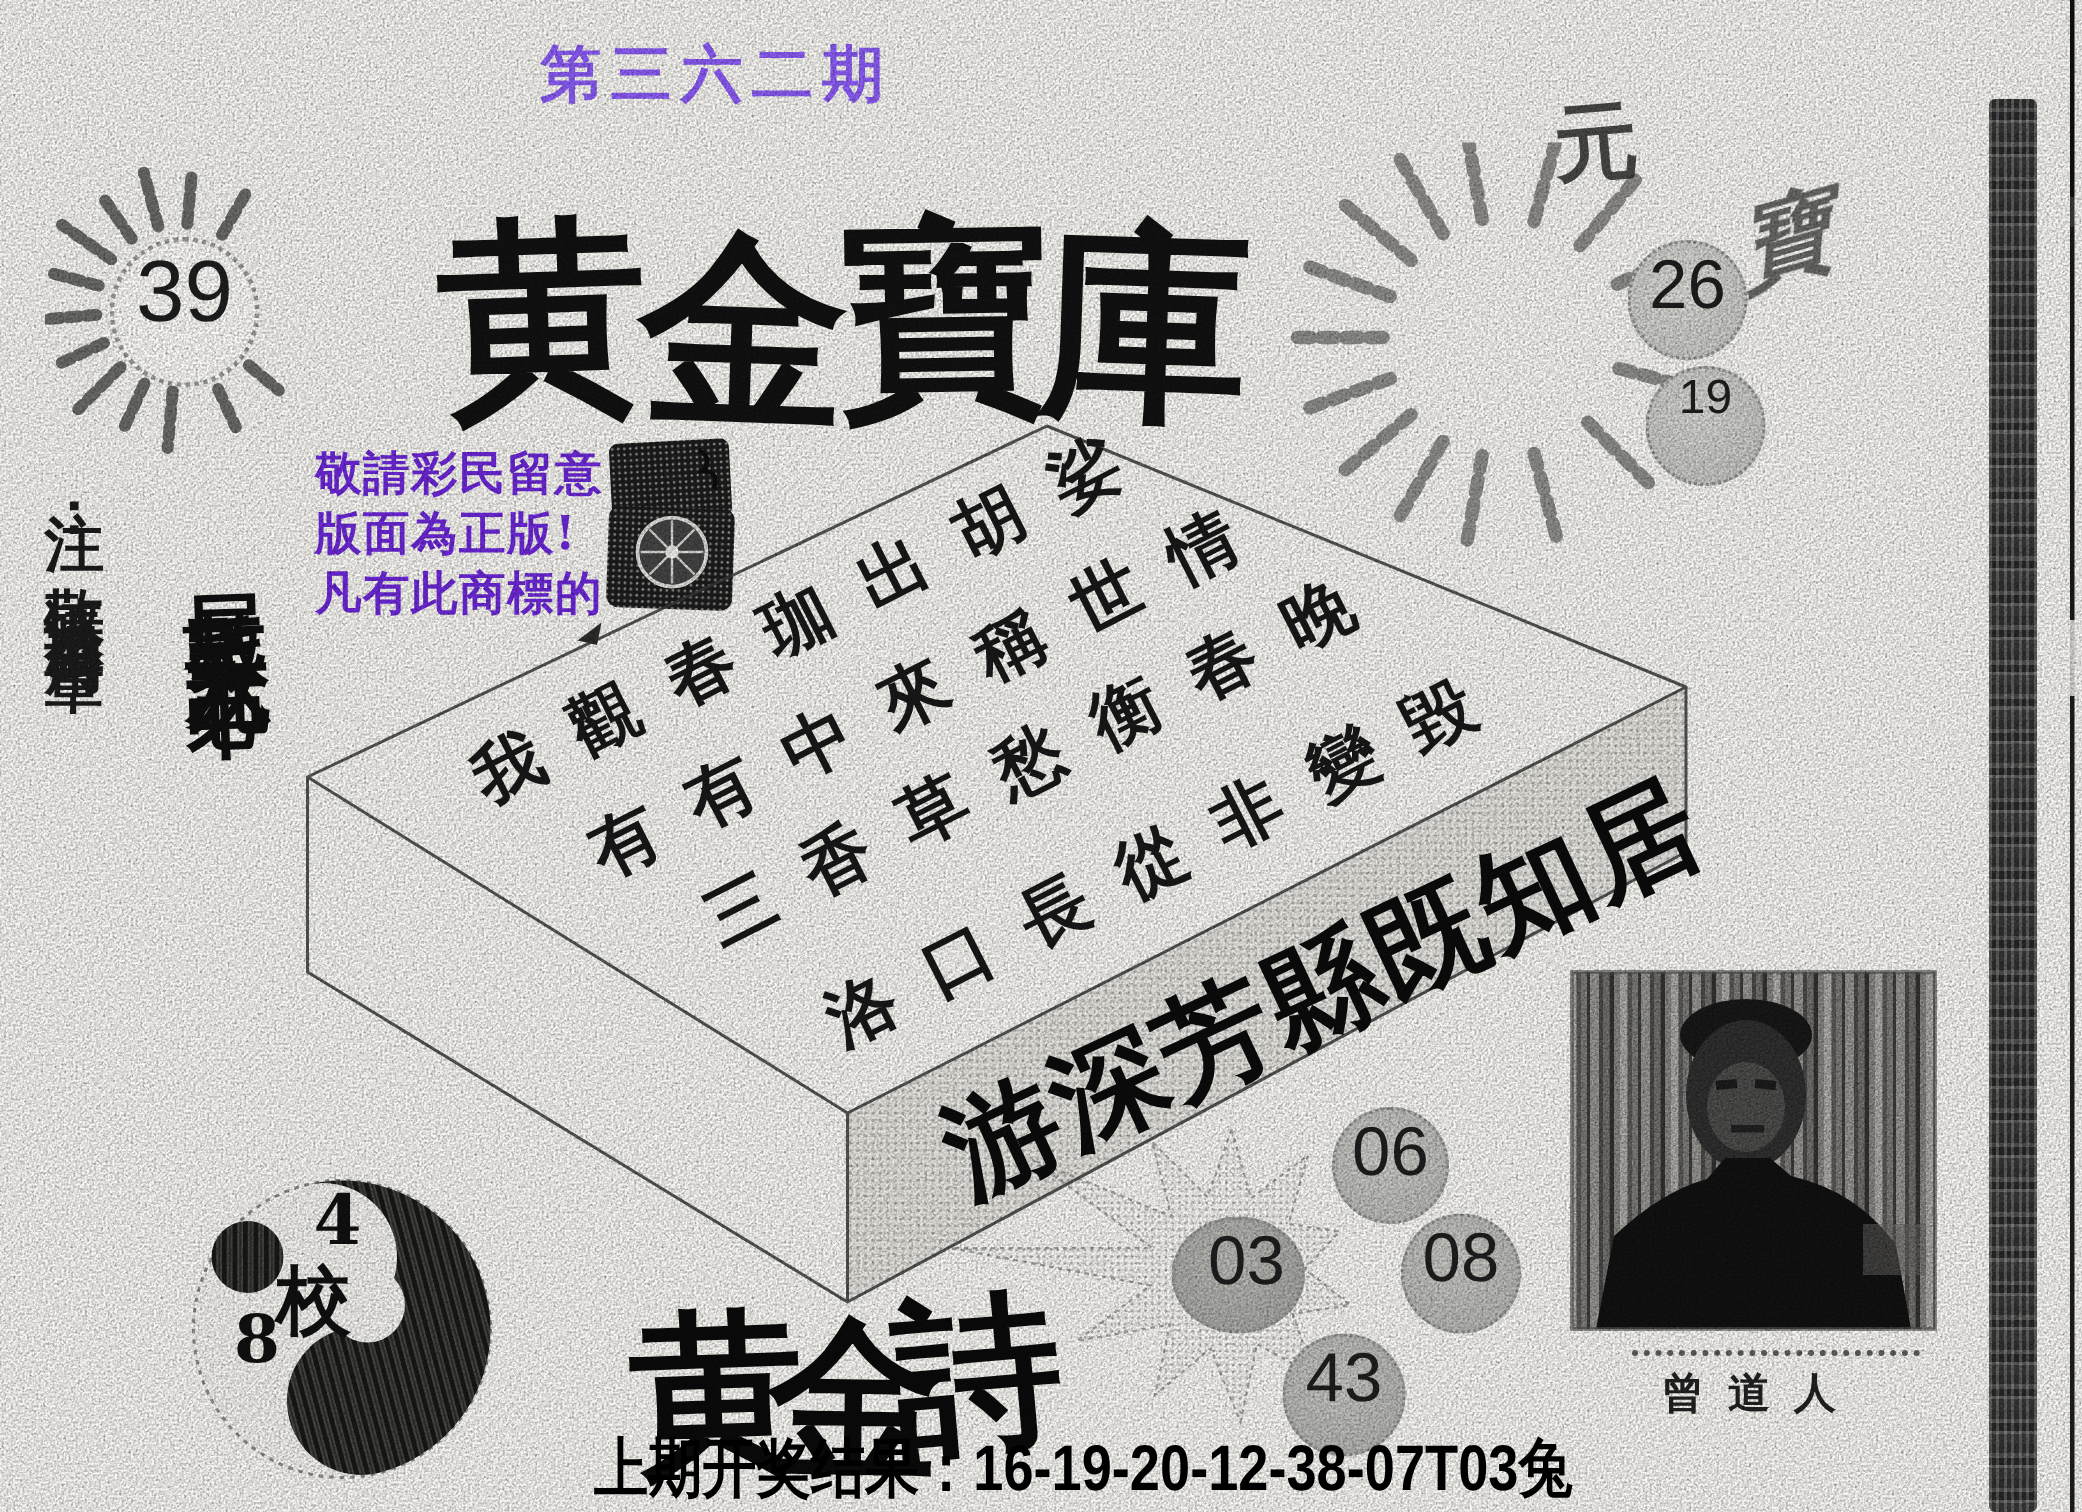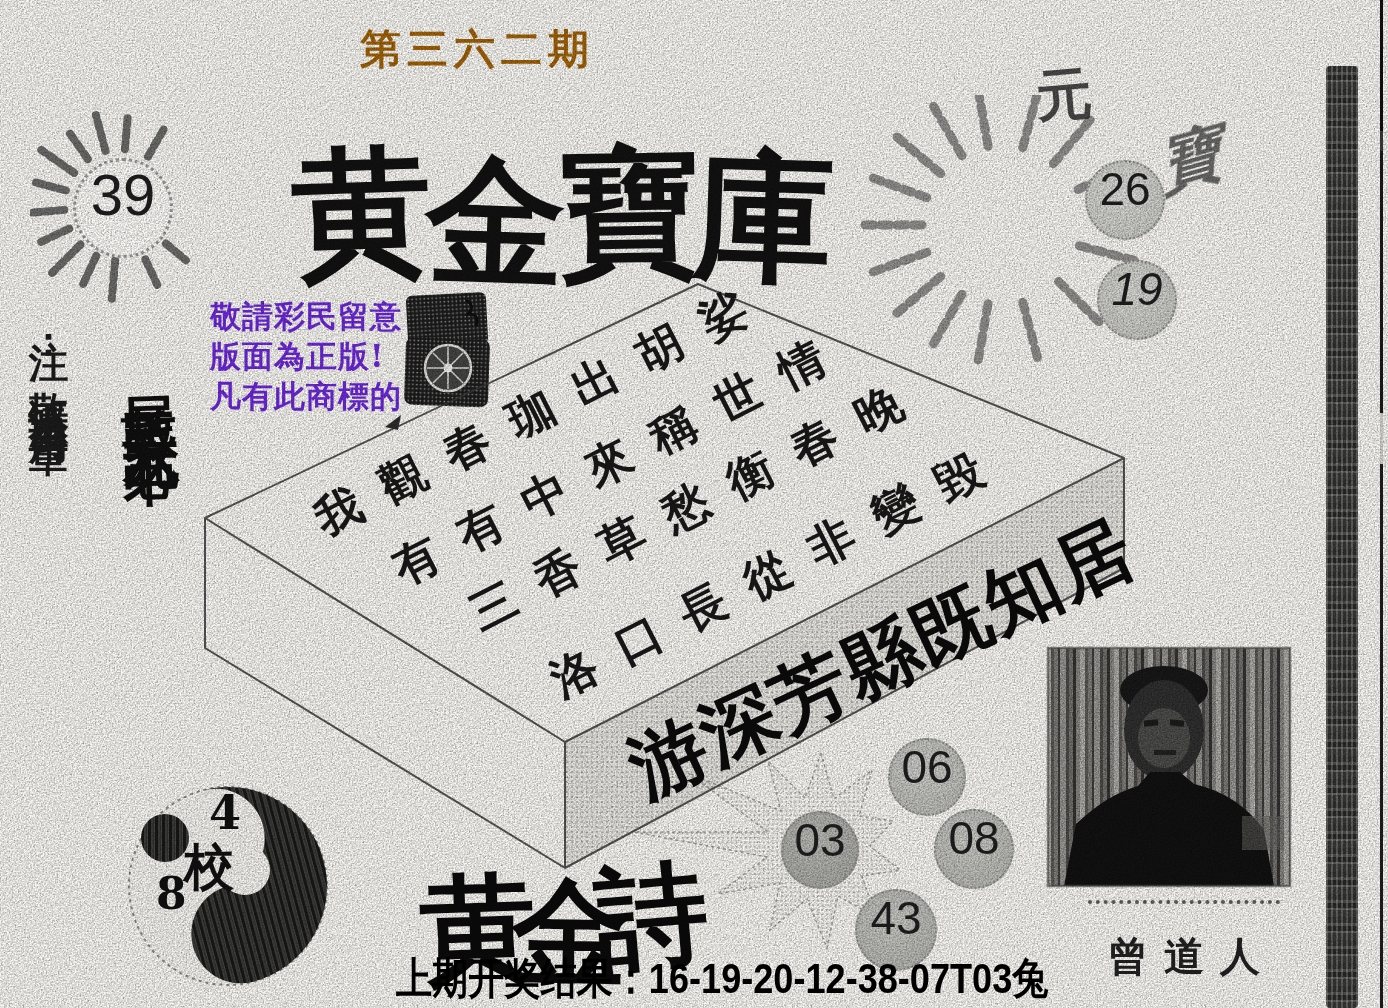--- a/index.html
+++ b/index.html
@@ -4,38 +4,38 @@
 <style>
   html,body{margin:0;padding:0;background:#888;}
   #sheet{
     position:relative;width:1388px;height:1008px;overflow:hidden;
     background:#f7f6f2;
     font-family:"DejaVu Serif","Liberation Serif",serif;
   }
   .abs{position:absolute;}
   .noint{user-select:none;}
 
-  #issue-title{left:360px;top:22px;font-size:41px;font-weight:600;letter-spacing:6px;color:#a16207;}
+  #issue-title{left:360px;top:22px;font-size:41px;font-weight:600;letter-spacing:6px;color:#8b5cf6;}
 
   
   #main-title{left:292px;top:138px;white-space:nowrap;}
   #main-title span{display:inline-block;font-size:140px;font-weight:800;color:#121212;line-height:150px;letter-spacing:-6px;}
   #mt0{transform:rotate(-2deg);}
   #mt1{transform:rotate(2deg) translateY(8px);}
   #mt2{transform:rotate(-1deg);}
   #mt3{transform:rotate(2deg) translateY(4px);}
 
   
   .numcircle{position:absolute;border-radius:50%;display:flex;justify-content:center;
     font-family:"Liberation Sans","DejaVu Sans",sans-serif;color:#1f1f1f;border:2px dotted #8f8f8f;}
   #circle-39{left:73px;top:158px;width:94px;height:94px;font-size:58px;background:#fbfaf7;border:3px dotted #9a9a9a;}
   #circle-20{left:952px;top:155px;width:76px;height:76px;font-size:46px;background:radial-gradient(circle at 45% 40%,#aeaeaa,#93938f);}
   #circle-26{left:1085px;top:160px;width:76px;height:76px;font-size:46px;background:radial-gradient(circle at 45% 40%,#dadad6,#c2c2be);}
-  #circle-19{left:1097px;top:260px;width:76px;height:76px;font-size:46px;background:radial-gradient(circle at 45% 40%,#d6d6d2,#bfbfbb);font-style:italic;}
-  #circle-03{left:781px;top:811px;width:74px;height:74px;font-size:46px;background:radial-gradient(circle at 45% 40%,#b9b9b5,#a0a09c);}
+  #circle-19{left:1097px;top:244px;width:76px;height:76px;font-size:32px;background:radial-gradient(circle at 45% 40%,#d6d6d2,#bfbfbb);}
+  #circle-03{left:781px;top:811px;width:74px;height:74px;font-size:46px;background:radial-gradient(circle at 45% 40%,#b9b9b5,#a0a09c);padding-left:11px;}
   #circle-06{left:888px;top:738px;width:74px;height:74px;font-size:46px;background:radial-gradient(circle at 45% 40%,#ccccc8,#b3b3af);}
   #circle-08{left:934px;top:809px;width:76px;height:76px;font-size:46px;background:radial-gradient(circle at 45% 40%,#c8c8c4,#b0b0ac);}
   #circle-43{left:855px;top:889px;width:78px;height:78px;font-size:46px;background:radial-gradient(circle at 45% 40%,#c6c6c2,#adada9);}
 
   #char-yuan{left:1036px;top:58px;font-size:56px;font-weight:700;color:#2b2b2b;transform:rotate(-5deg);opacity:.85;}
   #char-bao{left:1160px;top:118px;font-size:62px;font-weight:700;font-style:italic;color:#3a3a3a;
     transform:rotate(-16deg) skewX(-7deg);opacity:.75;filter:blur(.4px);}
 
   #notice{left:210px;top:296px;font-size:31px;font-weight:700;line-height:40px;letter-spacing:1px;color:#6d28d9;}
 
@@ -60,21 +60,21 @@
   #poem-2{left:596px;top:842px;font-size:112px;transform:rotate(-5deg);}
 
   #footer-result{left:396px;top:950px;font-size:43px;font-weight:700;color:#000;white-space:nowrap;
     font-family:"Liberation Sans","DejaVu Sans",sans-serif;transform:scaleX(.84);transform-origin:left top;letter-spacing:0;}
 
   .taiji-num{position:absolute;color:#111;font-weight:600;}
   #taiji-top{left:209px;top:786px;font-size:46px;}
   #taiji-center{left:184px;top:834px;font-size:50px;font-weight:800;}
   #taiji-bottom{left:156px;top:868px;font-size:44px;}
 
-  #portrait-caption{left:1108px;top:910px;font-size:40px;letter-spacing:16px;color:#222;font-weight:600;margin-top:19px;}
+  #portrait-caption{left:1108px;top:910px;font-size:28px;letter-spacing:16px;color:#222;font-weight:600;}
   #caption-dots{left:1088px;top:900px;width:192px;height:0;border-top:4px dotted #3a3a3a;opacity:.8;}
 
   #right-stripe{left:1326px;top:66px;width:32px;height:942px;border-radius:4px;opacity:.92;
     background:
       repeating-linear-gradient(90deg, rgba(255,255,255,.22) 0 2px, rgba(255,255,255,0) 2px 5px),
       repeating-linear-gradient(180deg,#1a1a1a 0 6px,#3d3d3d 6px 9px,#101010 9px 14px,#4a4a4a 14px 16px,#222 16px 23px);
     filter:blur(.4px) contrast(.95);}
   #right-edge-line{left:1380px;top:0;width:3px;height:1008px;
     background:linear-gradient(180deg,#101010 0 13%,#3a3a3a 13% 15%,#1a1a1a 15% 41%,rgba(0,0,0,.15) 41% 46%,#1e1e1e 46% 100%);}
 

